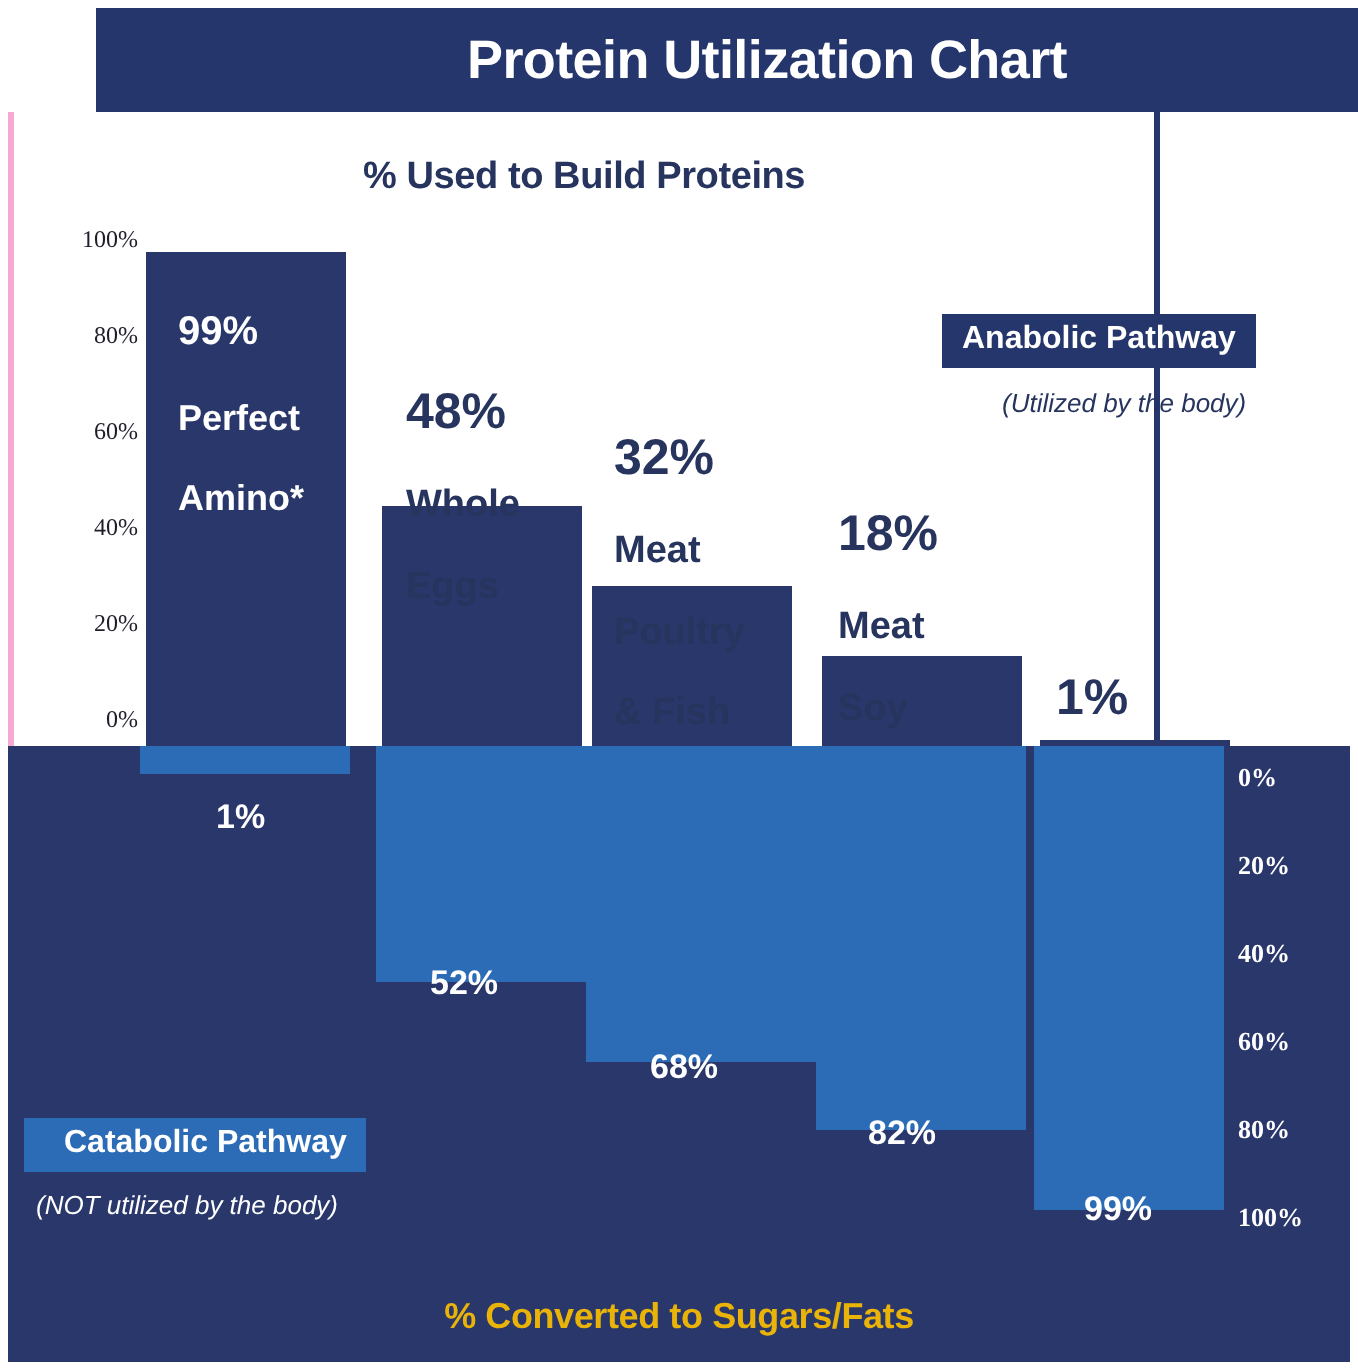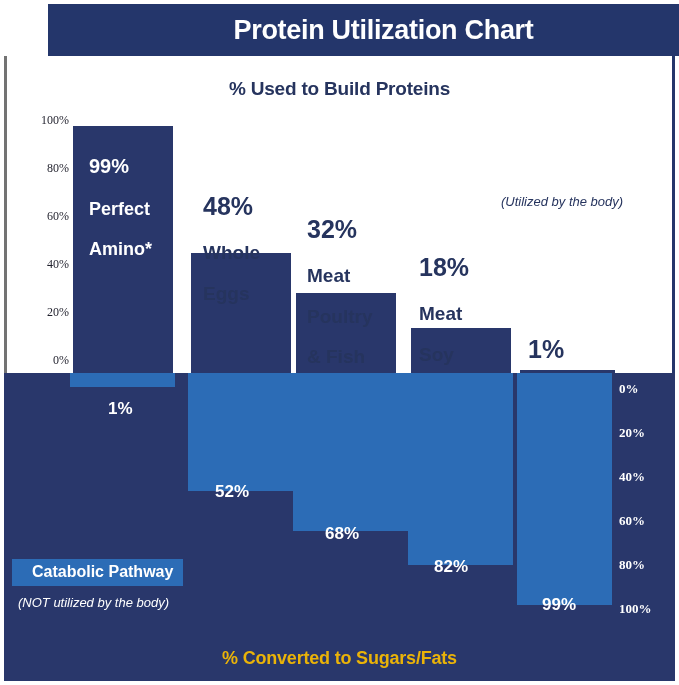--- a/index.html
+++ b/index.html
@@ -39,24 +39,24 @@
     font-weight: bold;
     letter-spacing: -0.3px;
     white-space: nowrap;
   }
 
   
   .upper-panel {
     position: absolute;
     left: 4px;
     top: 56px;
-    width: 671px;
+    width: 576px;
     height: 317px;
     background: #ffffff;
-    border-left: 3px solid #737373;
+    border-left: 3px solid #f9a8d4;
     border-right: 3px solid #24366b;
     box-sizing: border-box;
   }
   .upper-subtitle {
     position: absolute;
     left: 0;
     top: 22px;
     width: 100%;
     text-align: center;
     color: #26345e;
@@ -246,20 +246,21 @@
       <span class="nm">Meat</span>
       <span class="nm">Soy</span>
       <span class="nm">&amp; Nuts</span>
     </div>
 
     <div class="toplabel" style="left:521px; top:260px;">
       <span class="pct">1%</span>
       <span class="nm">BCAA's</span>
     </div>
 
+    <div class="pathway-badge anabolic" style="left:464px; top:101px;">Anabolic Pathway</div>
     <div class="pathway-sub anabolic" style="left:494px; top:138px;">(Utilized by the body)</div>
   </div>
 
   <div class="lower-panel">
 
     <div class="axis-right">
       <div class="tick" style="top:16px;">0%</div>
       <div class="tick" style="top:60px;">20%</div>
       <div class="tick" style="top:104px;">40%</div>
       <div class="tick" style="top:148px;">60%</div>

